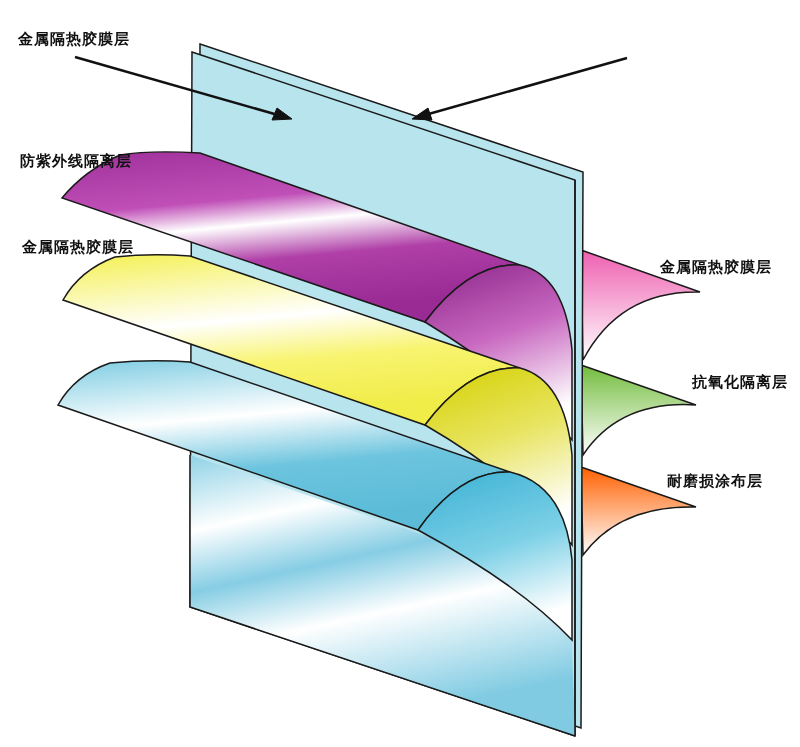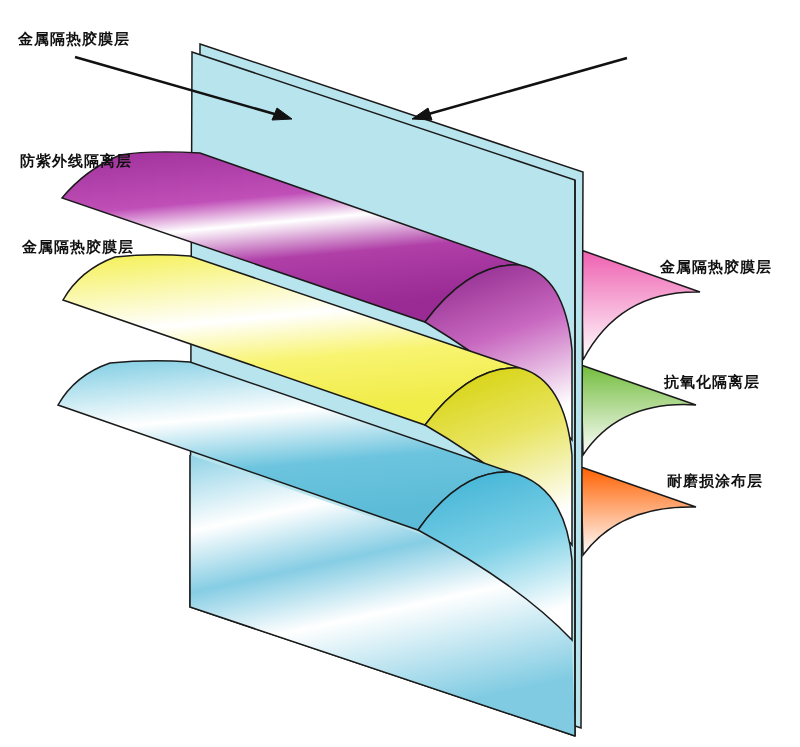--- a/index.html
+++ b/index.html
@@ -99,15 +99,15 @@
     <g stroke="#111" stroke-width="2.5" fill="#111">
       <line x1="627" y1="58" x2="425" y2="115"></line>
       <polygon points="412,119 428,108 432,120" stroke-width="1"></polygon>
     </g>
   </svg>
 
   <div class="label" style="left:18px; top:30px;">金属隔热胶膜层</div>
   <div class="label" style="left:20px; top:140px;margin-top:12px;">防紫外线隔离层</div>
   <div class="label" style="left:22px; top:238px;">金属隔热胶膜层</div>
   <div class="label" style="left:660px; top:258px;">金属隔热胶膜层</div>
-  <div class="label" style="left:664px; top:373px;font-family:Liberation Serif, serif;">抗氧化隔离层</div>
+  <div class="label" style="left:692px; top:373px;font-family:Liberation Serif, serif;">抗氧化隔离层</div>
   <div class="label" style="left:667px; top:472px;">耐磨损涂布层</div>
 </div>
 
 </body></html>

